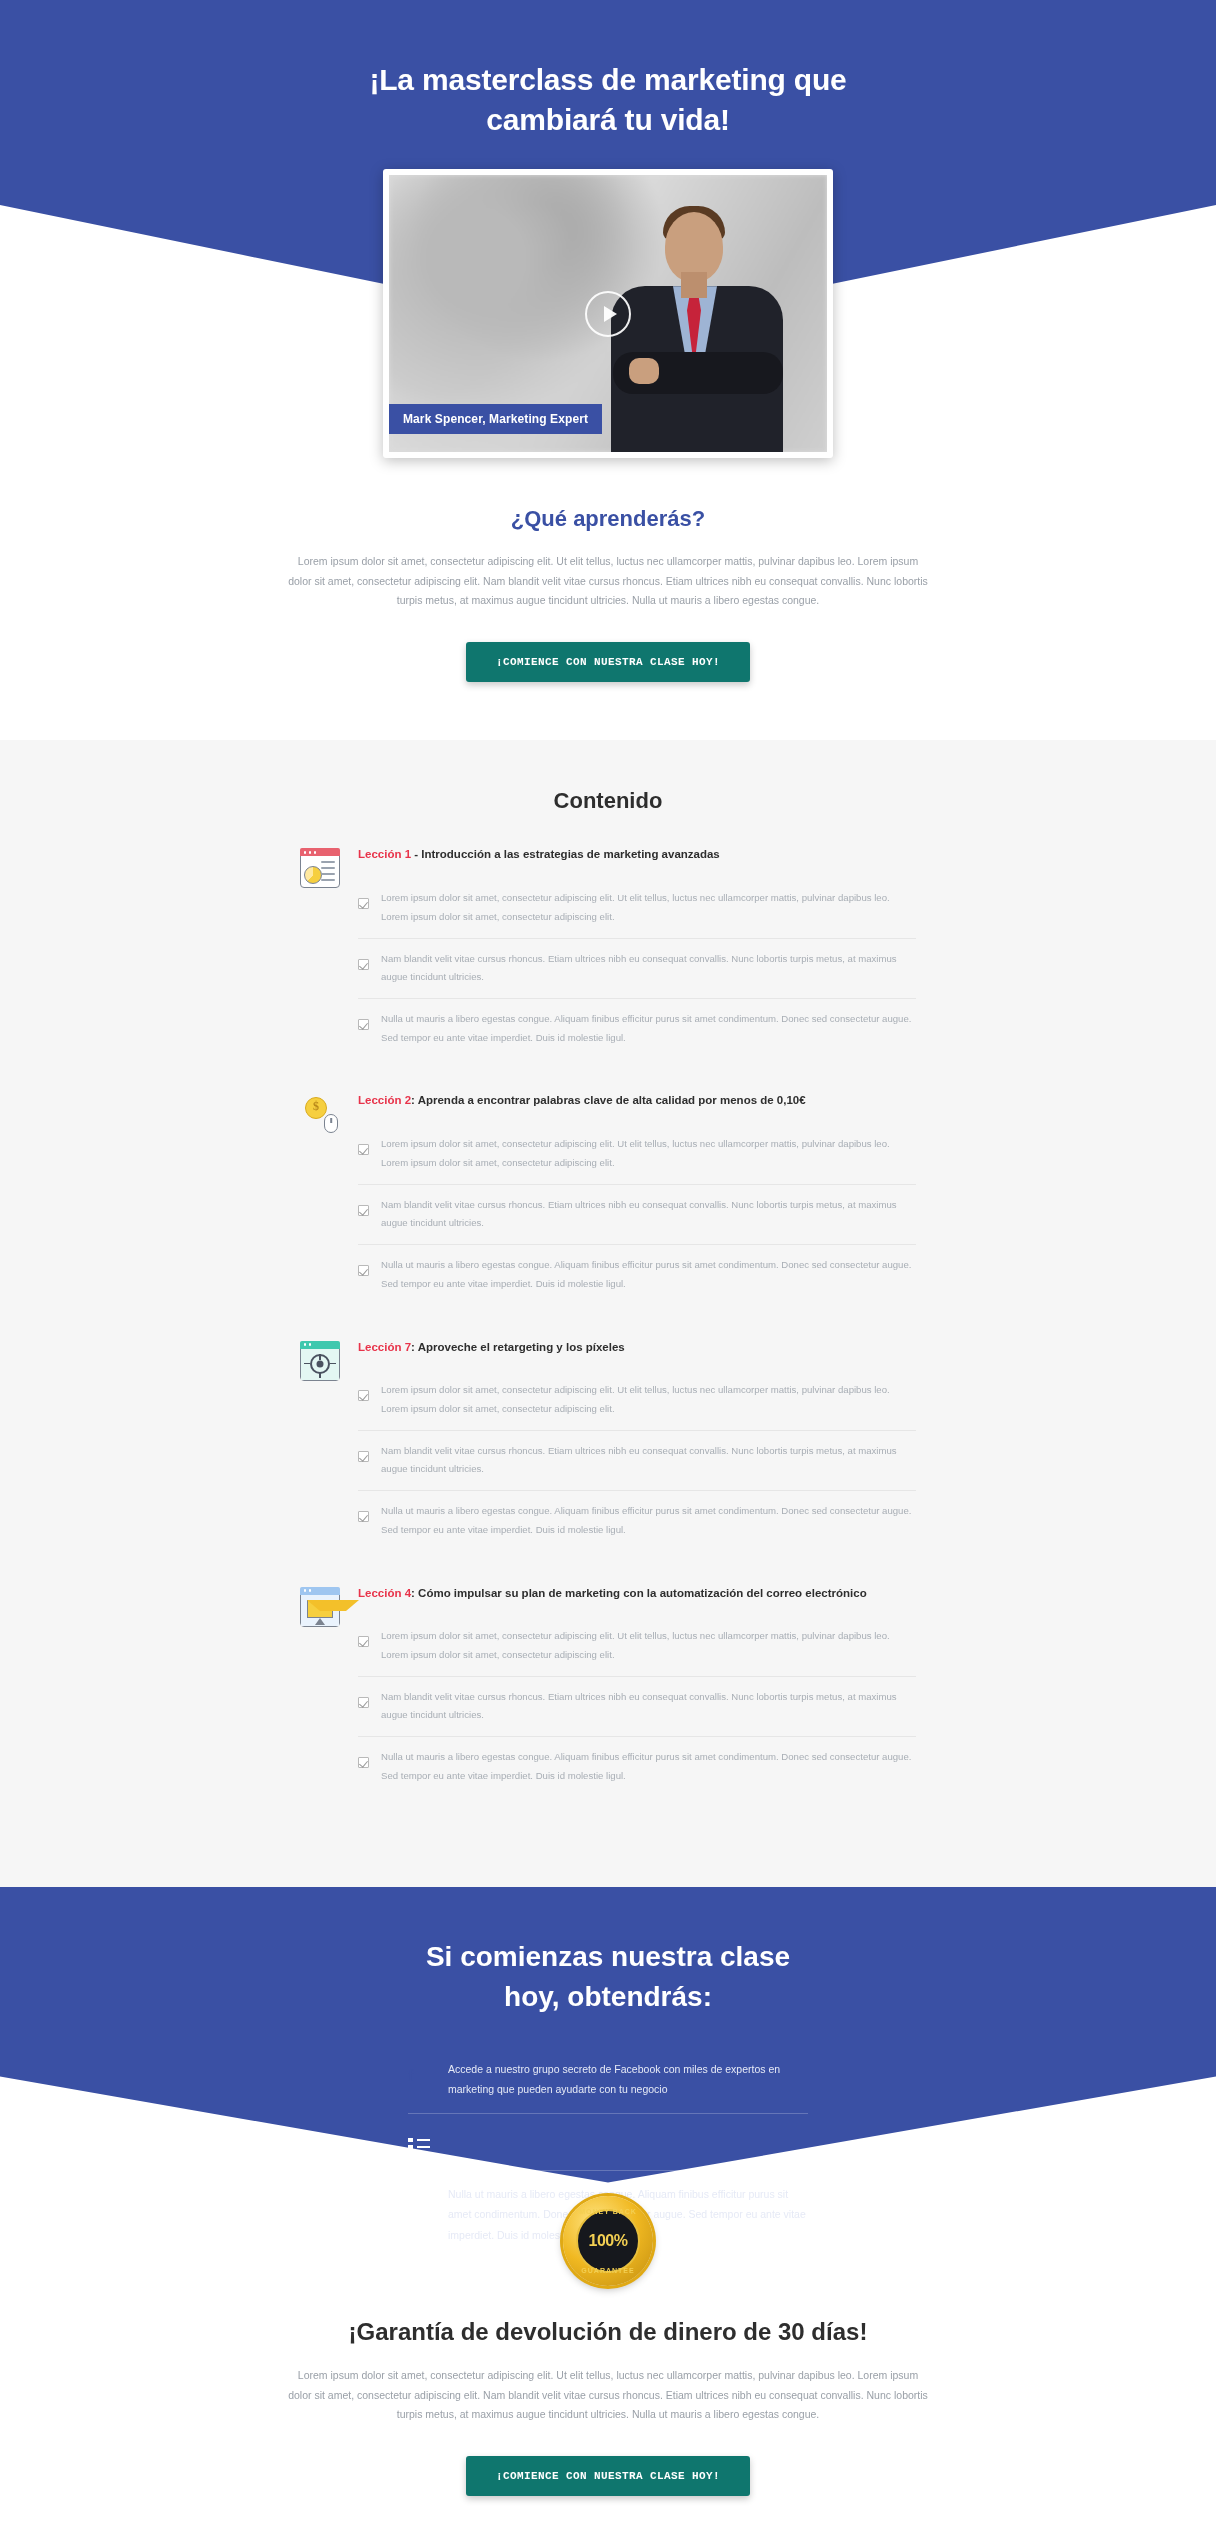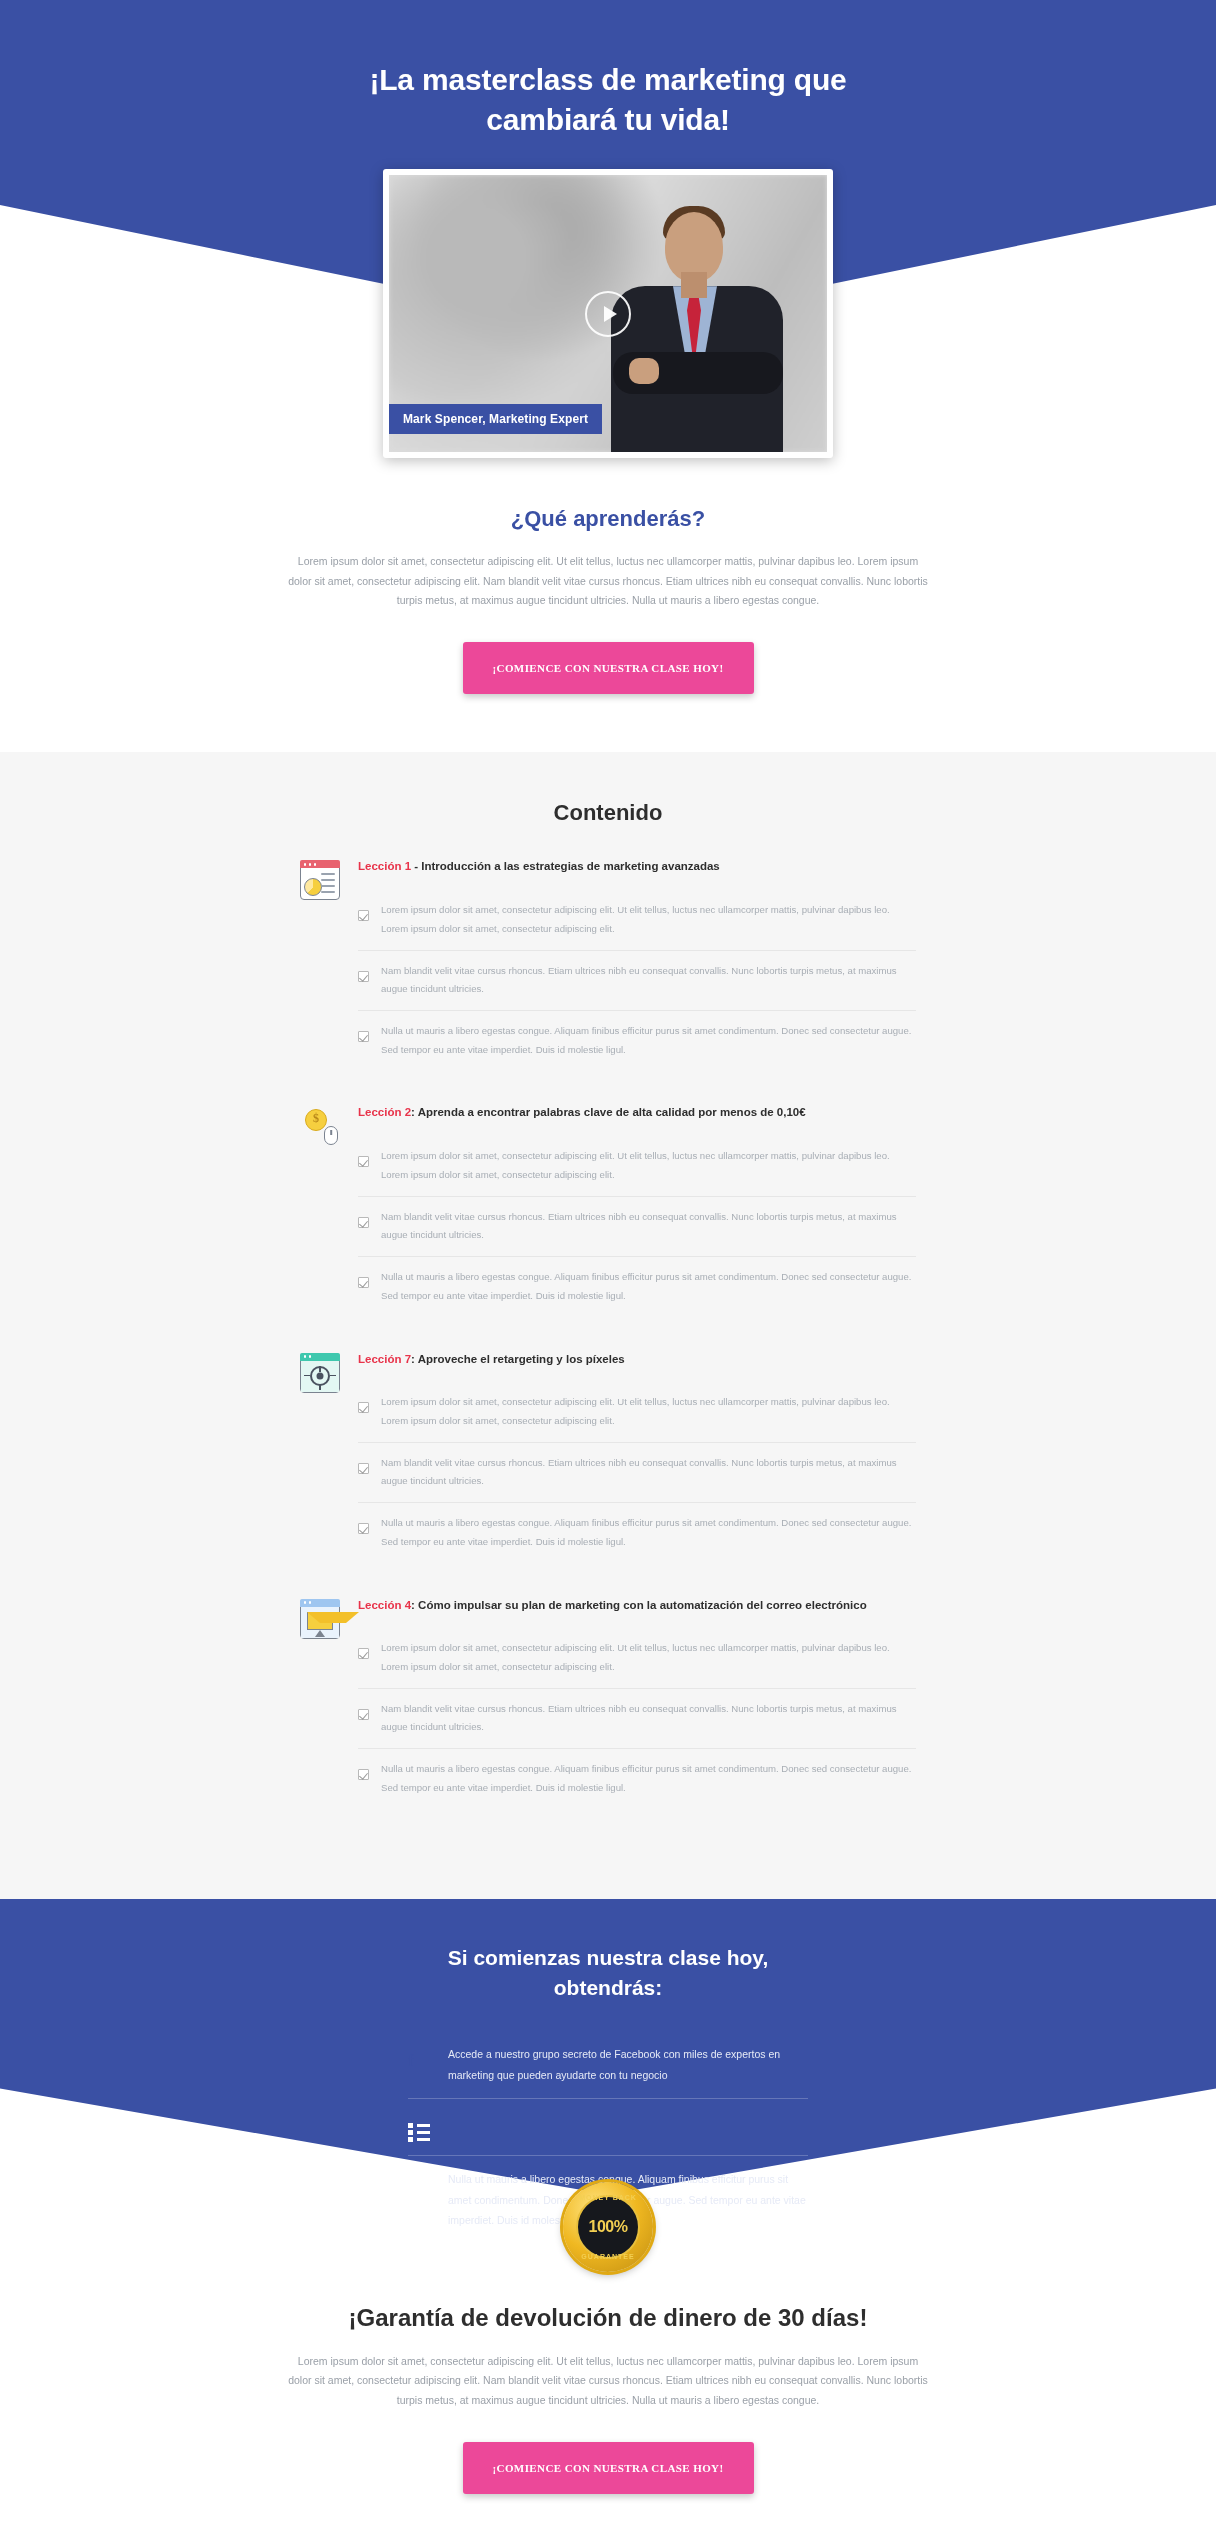--- a/index.html
+++ b/index.html
@@ -68,23 +68,23 @@
   }
 
   
   .learn{text-align:center;padding:48px 0 0;}
   .learn h2{color:#3a50a4;font-size:22px;font-weight:bold;}
   .lead{
     max-width:640px;margin:20px auto 0;color:#9aa0a8;font-size:10.5px;line-height:1.85;
   }
   .cta-wrap{text-align:center;padding:32px 0 58px;}
   .cta{
-    display:inline-block;background:#ec4899;color:#fff;border:none;cursor:pointer;
-    font-family:Liberation Serif, serif;font-size:11px;font-weight:bold;letter-spacing:.4px;
-    padding:20px 30px;border-radius:3px;box-shadow:0 3px 7px rgba(0,0,0,.22);
+    display:inline-block;background:#0f766e;color:#fff;border:none;cursor:pointer;
+    font-family:Liberation Mono, monospace;font-size:11px;font-weight:bold;letter-spacing:.4px;
+    padding:14px 30px;border-radius:3px;box-shadow:0 3px 7px rgba(0,0,0,.22);
   }
 
   
   .contenido{background:#f6f6f6;padding:48px 0 56px;}
   .contenido h2{text-align:center;font-size:22px;font-weight:bold;color:#2e2e2e;margin-bottom:32px;}
   .lessons{width:616px;margin:0 auto;}
   .lesson{display:flex;gap:18px;margin-bottom:34px;}
   .licon{flex:0 0 40px;width:40px;height:40px;position:relative;margin-top:2px;}
   .lbody{flex:1;}
   .ltitle{font-size:11.5px;font-weight:bold;color:#2e2e2e;line-height:1.55;margin-bottom:14px;}
@@ -136,21 +136,21 @@
            width:0;height:0;border-left:5px solid transparent;border-right:5px solid transparent;
            border-bottom:7px solid #7b8390;}
 
   
   .benefits{position:relative;background:#fff;padding-bottom:0;}
   .ben-bg{
     position:absolute;left:0;top:0;width:100%;height:296px;background:#3a50a4;
     clip-path:polygon(0 0,100% 0,100% 190px,50% 296px,0 190px);
   }
   .ben-inner{position:relative;z-index:2;text-align:center;padding-top:44px;}
-  .ben-inner h2{color:#fff;font-size:21px;font-weight:bold;line-height:1.45;max-width:420px;margin:0 auto;}
+  .ben-inner h2{color:#fff;font-size:28px;font-weight:bold;line-height:1.45;max-width:420px;margin:6px auto;}
   .ben-list{width:400px;margin:28px auto 0;list-style:none;text-align:left;}
   .ben-list li{display:flex;gap:18px;padding:13px 0;border-bottom:1px solid rgba(255,255,255,.22);}
   .ben-list li:last-child{border-bottom:none;}
   .bicon{flex:0 0 22px;width:22px;height:22px;position:relative;margin-top:8px;}
   .btext{font-size:10.5px;line-height:1.95;color:#e6eaf6;}
   .fb{width:22px;height:22px;background:#fff;border-radius:3px;position:relative;}
   .fb::after{content:"f";position:absolute;left:0;right:0;top:-1px;text-align:center;
              font-size:17px;font-weight:bold;color:#3a50a4;font-family:"Liberation Serif",serif;}
   .li-row{position:absolute;left:0;width:100%;display:flex;align-items:center;gap:4px;}
   .li-row .sq{width:4.5px;height:4.5px;background:#fff;}

